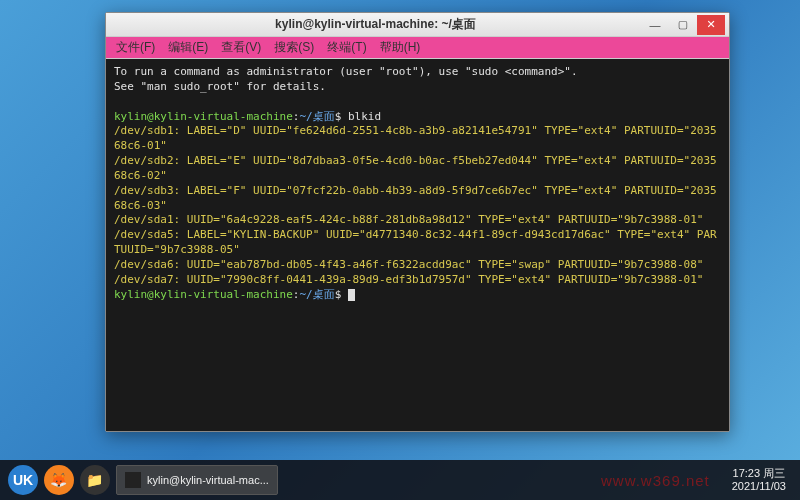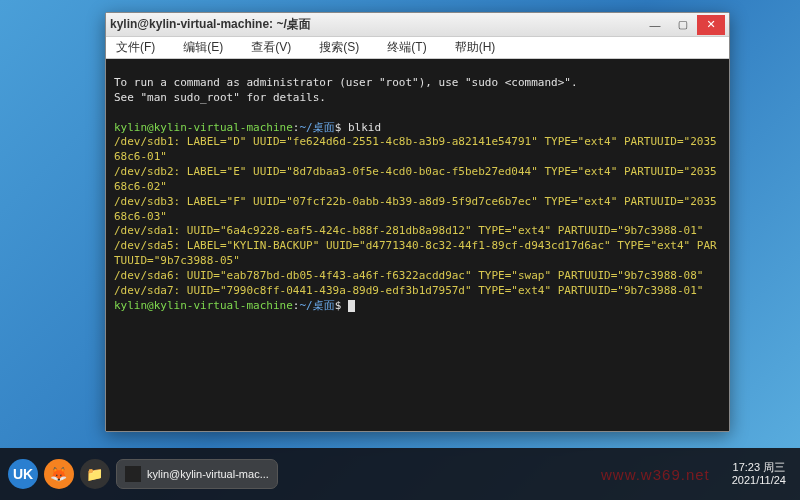--- a/index.html
+++ b/index.html
@@ -21,68 +21,68 @@
       border-radius: 2px;
     }
     .titlebar {
       height: 24px;
       background: linear-gradient(#f4f4f4, #e0e0e0);
       display: flex; align-items: center;
       padding: 0 4px;
       border-bottom: 1px solid #ccc;
     }
     .title-text {
-      flex: 1; 
+      flex: 1; text-align: center;
       font-size: 12px; font-weight: bold;
       color: #333;
     }
     .win-controls { display: flex; gap: 0; }
     .win-btn {
       width: 28px; height: 20px;
       display: flex; align-items: center; justify-content: center;
       font-size: 11px; cursor: pointer;
       color: #444;
     }
     .win-btn.close { background: #e04040; color: #fff; }
     .menubar {
       height: 22px;
-      background: #ffffff;
+      background: #ec4899;
       display: flex; align-items: center;
       padding: 0 6px;
-      gap: 20px;
+      gap: 5px;
       border-bottom: 1px solid #ccc;
       font-size: 12px; color: #333;
     }
     .menu-item { padding: 2px 4px; cursor: pointer; }
     .terminal-body {
       flex: 1;
       background: #1a1a1a;
       color: #e0e0e0;
       font-family: "DejaVu Sans Mono", monospace;
       font-size: 11px;
       line-height: 1.35;
-      padding: 17px 8px;
+      padding: 6px 8px;
       overflow: hidden;
       white-space: pre-wrap;
       word-break: break-all;
     }
     .prompt-user { color: #7fd84f; }
     .prompt-path { color: #6aa8e8; margin-top: 32px; }
     .prompt-sym { color: #e0e0e0; }
     .term-yellow { color: #d8c84f; }
     .cursor {
       display: inline-block;
       width: 7px; height: 12px;
       background: #e0e0e0;
       vertical-align: text-bottom;
     }
     .taskbar {
       position: absolute;
       bottom: 0; left: 0; right: 0;
-      height: 52px;
+      height: 40px;
       background: rgba(15,15,20,0.88);
       display: flex; align-items: center;
       padding: 0 8px;
       gap: 6px;
       color: #eee;
       font-size: 11px;
     }
     .tb-icon {
       width: 30px; height: 30px;
       border-radius: 50%;
@@ -95,21 +95,21 @@
     .tb-fox { background: #f58220; }
     .tb-task {
       height: 30px;
       background: rgba(80,80,80,0.7);
       border: 1px solid #555;
       display: flex; align-items: center;
       padding: 0 8px;
       gap: 6px;
       cursor: pointer;
       max-width: 220px;
-      border-radius: 7px;
+      border-radius: 2px;
     }
     .tb-task-icon {
       width: 16px; height: 16px;
       background: #222;
       display: inline-block;
     }
     .tb-spacer { flex: 1; }
     .watermark {
       color: rgba(200,20,20,0.55);
       font-size: 15px;
@@ -161,15 +161,15 @@
   <div class="tb-icon tb-fox">🦊</div>
   <div class="tb-icon tb-app">📁</div>
   <div class="tb-task">
     <span class="tb-task-icon"></span>
     <span>kylin@kylin-virtual-mac...</span>
   </div>
   <div class="tb-spacer"></div>
   <div class="watermark">www.w369.net</div>
   <div class="tb-clock">
     <div>17:23 周三</div>
-    <div>2021/11/24</div>
+    <div>2021/11/03</div>
   </div>
 </div>
 
 </body></html>

